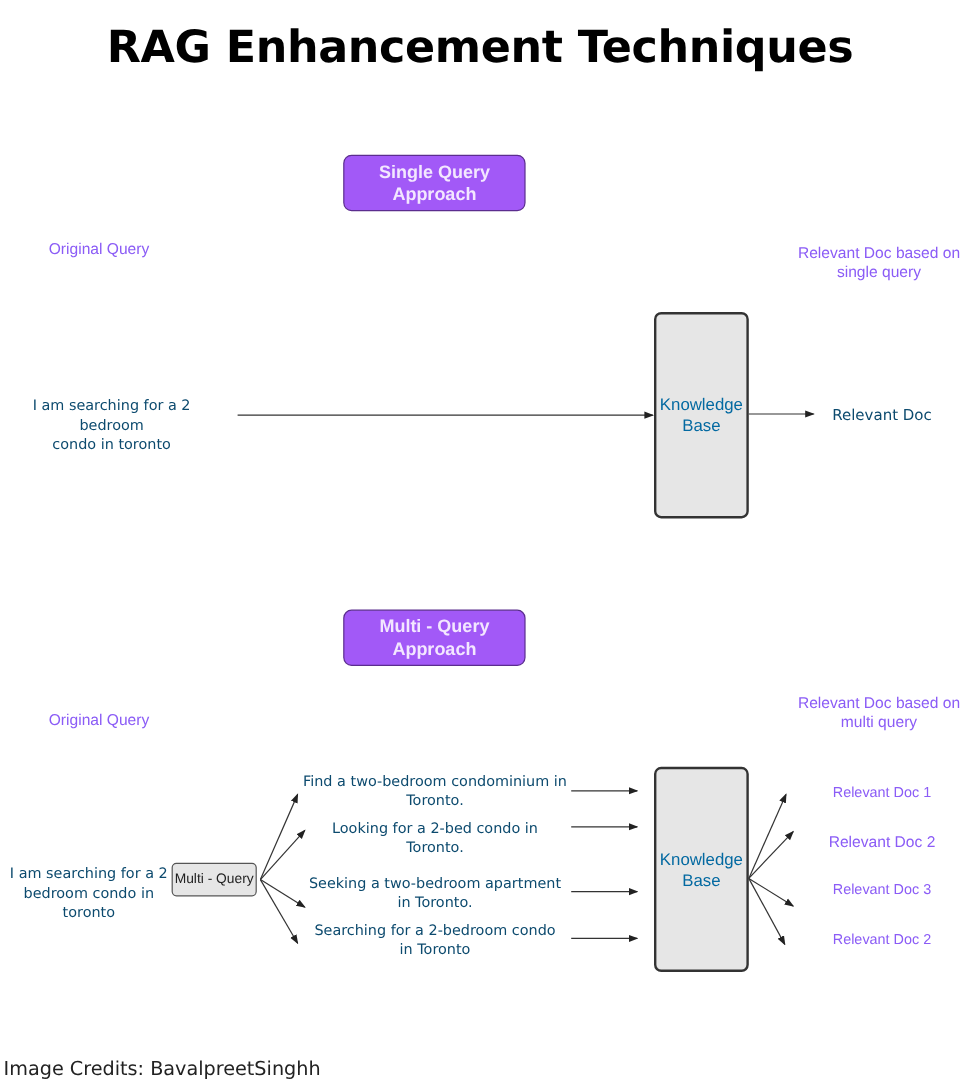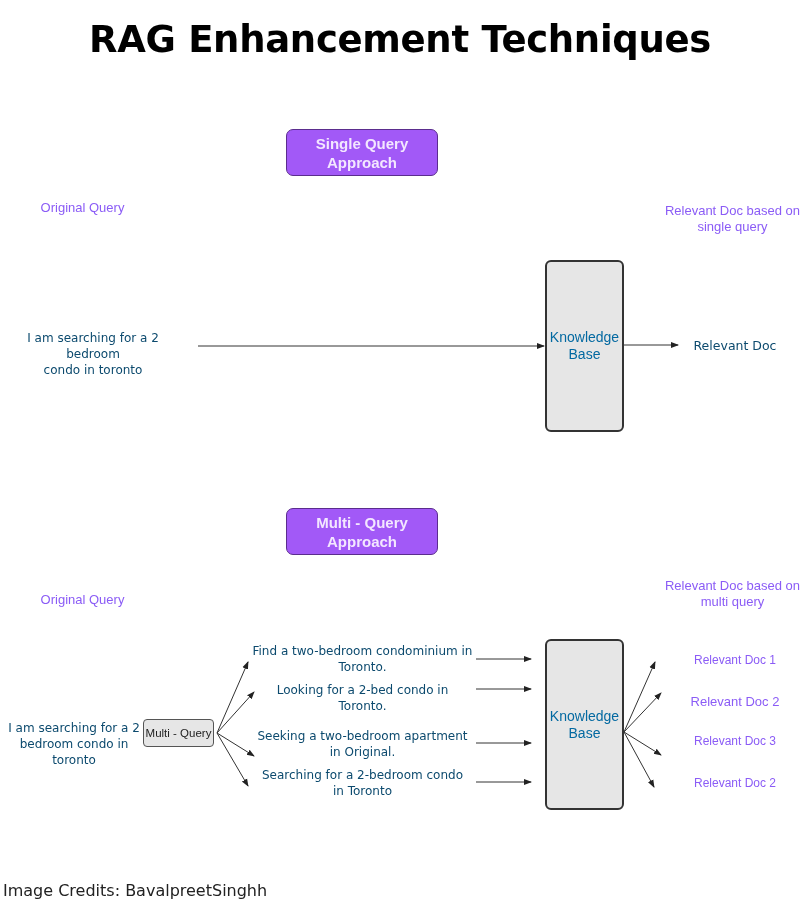--- a/index.html
+++ b/index.html
@@ -67,21 +67,21 @@
 <div class="abs ubuntu" style="left:250px; top:643px; width:225px;">
   <div>Find a two-bedroom condominium in</div>
   <div>Toronto.</div>
 </div>
 <div class="abs ubuntu" style="left:250px; top:682px; width:225px;">
   <div>Looking for a 2-bed condo in</div>
   <div>Toronto.</div>
 </div>
 <div class="abs ubuntu" style="left:250px; top:728px; width:225px;">
   <div>Seeking a two-bedroom apartment</div>
-  <div>in Original.</div>
+  <div>in Toronto.</div>
 </div>
 <div class="abs ubuntu" style="left:250px; top:767px; width:225px;">
   <div>Searching for a 2-bedroom condo</div>
   <div>in Toronto</div>
 </div>
 
 <div class="abs kb" style="left:545px; top:639px; width:79px; height:171px;">
   <div>
     <div>Knowledge</div>
     <div>Base</div>

